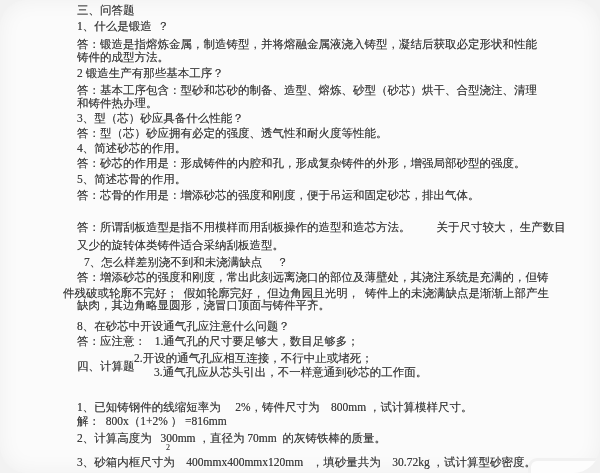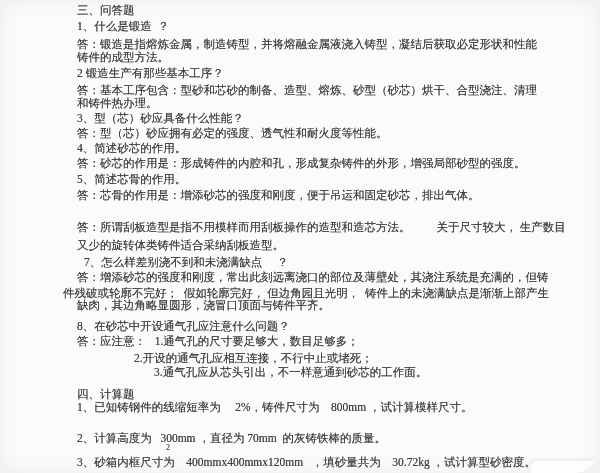--- a/index.html
+++ b/index.html
@@ -65,23 +65,24 @@
   <div class="ln" style="left:84px; top:256px">7、怎么样差别浇不到和未浇满缺点     ？</div>
   <div class="ln" style="left:77px; top:271px">答：增添砂芯的强度和刚度，常出此刻远离浇口的部位及薄壁处，其浇注系统是充满的，但铸</div>
   <div class="ln" style="left:63px; top:287px">件残破或轮廓不完好；  假如轮廓完好， 但边角园且光明，  铸件上的未浇满缺点是渐渐上部产生</div>
   <div class="ln" style="left:77px; top:299px">缺肉，其边角略显圆形，浇冒口顶面与铸件平齐。</div>
 
   <div class="ln" style="left:77px; top:320px">8、在砂芯中开设通气孔应注意什么问题？</div>
   <div class="ln" style="left:77px; top:335px">答：应注意：   1.通气孔的尺寸要足够大，数目足够多；</div>
   <div class="ln" style="left:134px; top:352px">2.开设的通气孔应相互连接，不行中止或堵死；</div>
   <div class="ln" style="left:154px; top:366px">3.通气孔应从芯头引出，不一样意通到砂芯的工作面。</div>
 
-  <div class="ln" style="left:77px; top:388px">四、计算题</div>
+  <div class="ln" style="left:77px; top:360px">四、计算题</div>
 
   <div class="ln" style="left:77px; top:401px">1、已知铸钢件的线缩短率为     2%，铸件尺寸为    800mm ，试计算模样尺寸。</div>
+  <div class="ln" style="left:77px; top:415px">解：  800x（1+2% ） =816mm</div>
 
   <div class="ln" style="left:77px; top:432px">2、计算高度为   300mm ，直径为 70mm  的灰铸铁棒的质量。</div>
   <div class="ln small" style="left:166px; top:441px">2</div>
 
   <div class="ln" style="left:77px; top:456px">3、砂箱内框尺寸为    400mmx400mmx120mm   ，填砂量共为    30.72kg ，试计算型砂密度。</div>
 
   <div class="corner-btn"></div>
 
 </div>
 

